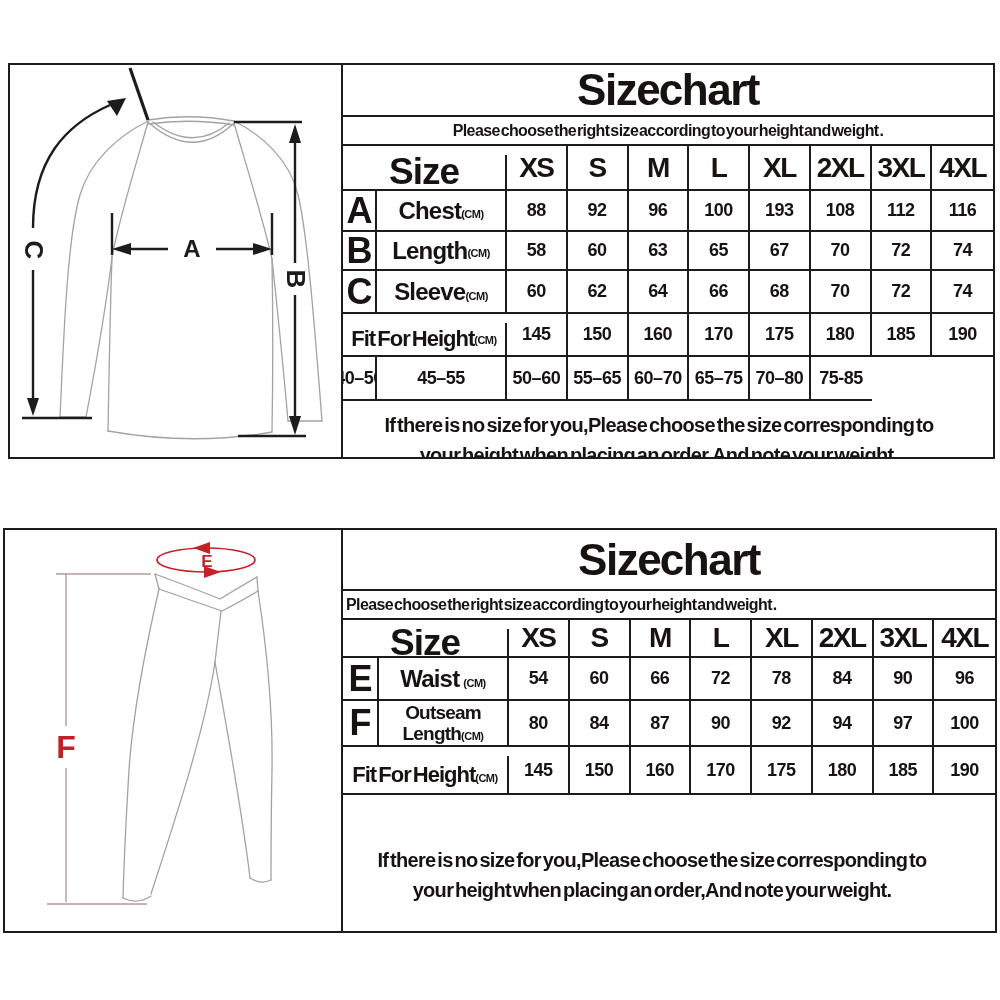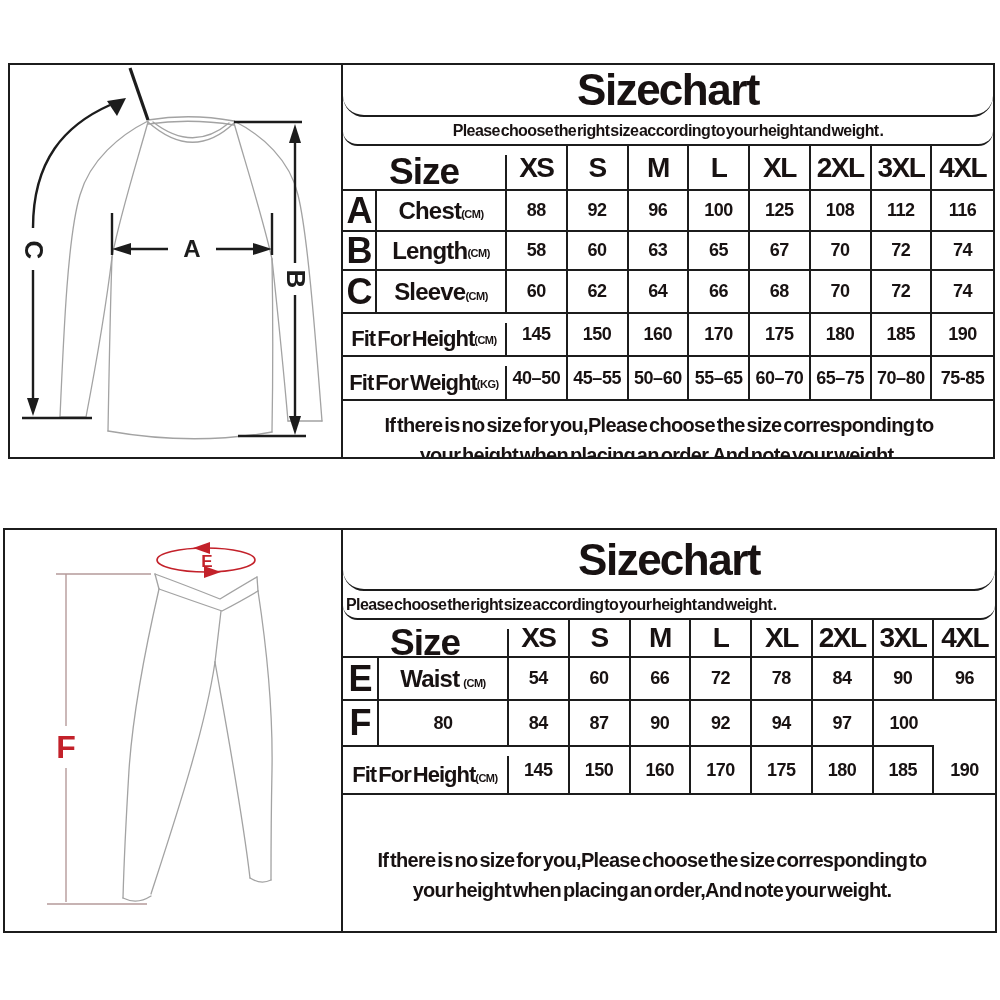--- a/index.html
+++ b/index.html
@@ -26,21 +26,21 @@
   #table-bottom { width:656px; height:405px;
     grid-template-columns:36px 130px repeat(8,1fr);
     grid-template-rows:61px 29px 38px 43px 46px 48px 1fr; }
 
   .cell {
     box-sizing:border-box; border-right:2px solid #1c1c1c; border-bottom:2px solid #1c1c1c;
     display:flex; align-items:center; justify-content:center; text-align:center;
     overflow:hidden; white-space:nowrap;
   }
   .cell.last { border-right:none; }
-  .span-all { grid-column:1 / -1; border-right:none;border-radius:21px; }
+  .span-all { grid-column:1 / -1; border-right:none; }
   .span-two { grid-column:span 2;margin-top:9px; }
 
   .title { font-size:44px; letter-spacing:-1.5px; word-spacing:-11px; }
   .subtitle { font-size:16px; letter-spacing:-0.6px; word-spacing:-3px; }
   #table-bottom .subtitle { justify-content:flex-start; padding-left:3px; }
   .size-head { font-size:37px; letter-spacing:-1px; }
   .col-head { font-size:28px; letter-spacing:-1.5px; }
   .letter { font-size:36px; letter-spacing:-1px; }
   .rowlabel { font-size:24px; letter-spacing:-0.8px; }
   .rowlabel.small { font-size:19px; line-height:1.12; white-space:normal; }
@@ -142,21 +142,21 @@
 
       <div class="cell letter">A</div>
       <div class="cell rowlabel">
           <span>Chest</span>
           <span class="unit">(CM)</span>
         </div>
       <div class="cell val">88</div>
       <div class="cell val">92</div>
       <div class="cell val">96</div>
       <div class="cell val">100</div>
-      <div class="cell val">125</div>
+      <div class="cell val">193</div>
       <div class="cell val">108</div>
       <div class="cell val">112</div>
       <div class="cell val last">116</div>
 
       <div class="cell letter">B</div>
       <div class="cell rowlabel">
           <span>Length</span>
           <span class="unit">(CM)</span>
         </div>
       <div class="cell val">58</div>
@@ -188,24 +188,20 @@
         </div>
       <div class="cell val">145</div>
       <div class="cell val">150</div>
       <div class="cell val">160</div>
       <div class="cell val">170</div>
       <div class="cell val">175</div>
       <div class="cell val">180</div>
       <div class="cell val">185</div>
       <div class="cell val last">190</div>
 
-      <div class="cell span-two fitlabel">
-          <span>Fit For Weight</span>
-          <span class="unit">(KG)</span>
-        </div>
       <div class="cell val">40–50</div>
       <div class="cell val">45–55</div>
       <div class="cell val">50–60</div>
       <div class="cell val">55–65</div>
       <div class="cell val">60–70</div>
       <div class="cell val">65–75</div>
       <div class="cell val">70–80</div>
       <div class="cell val last">75-85</div>
 
       <div class="cell span-all note">If there is no size for you,Please choose the size corresponding to your height when placing an order,And note your weight.</div>
@@ -267,20 +263,23 @@
       <div class="cell val">54</div>
       <div class="cell val">60</div>
       <div class="cell val">66</div>
       <div class="cell val">72</div>
       <div class="cell val">78</div>
       <div class="cell val">84</div>
       <div class="cell val">90</div>
       <div class="cell val last">96</div>
 
       <div class="cell letter">F</div>
+      <div class="cell rowlabel small">
+          <span><span>Outseam</span><br><span>Length</span><span class="unit" style="margin:0;">(CM)</span></span>
+        </div>
       <div class="cell val">80</div>
       <div class="cell val">84</div>
       <div class="cell val">87</div>
       <div class="cell val">90</div>
       <div class="cell val">92</div>
       <div class="cell val">94</div>
       <div class="cell val">97</div>
       <div class="cell val last">100</div>
 
       <div class="cell span-two fitlabel">

